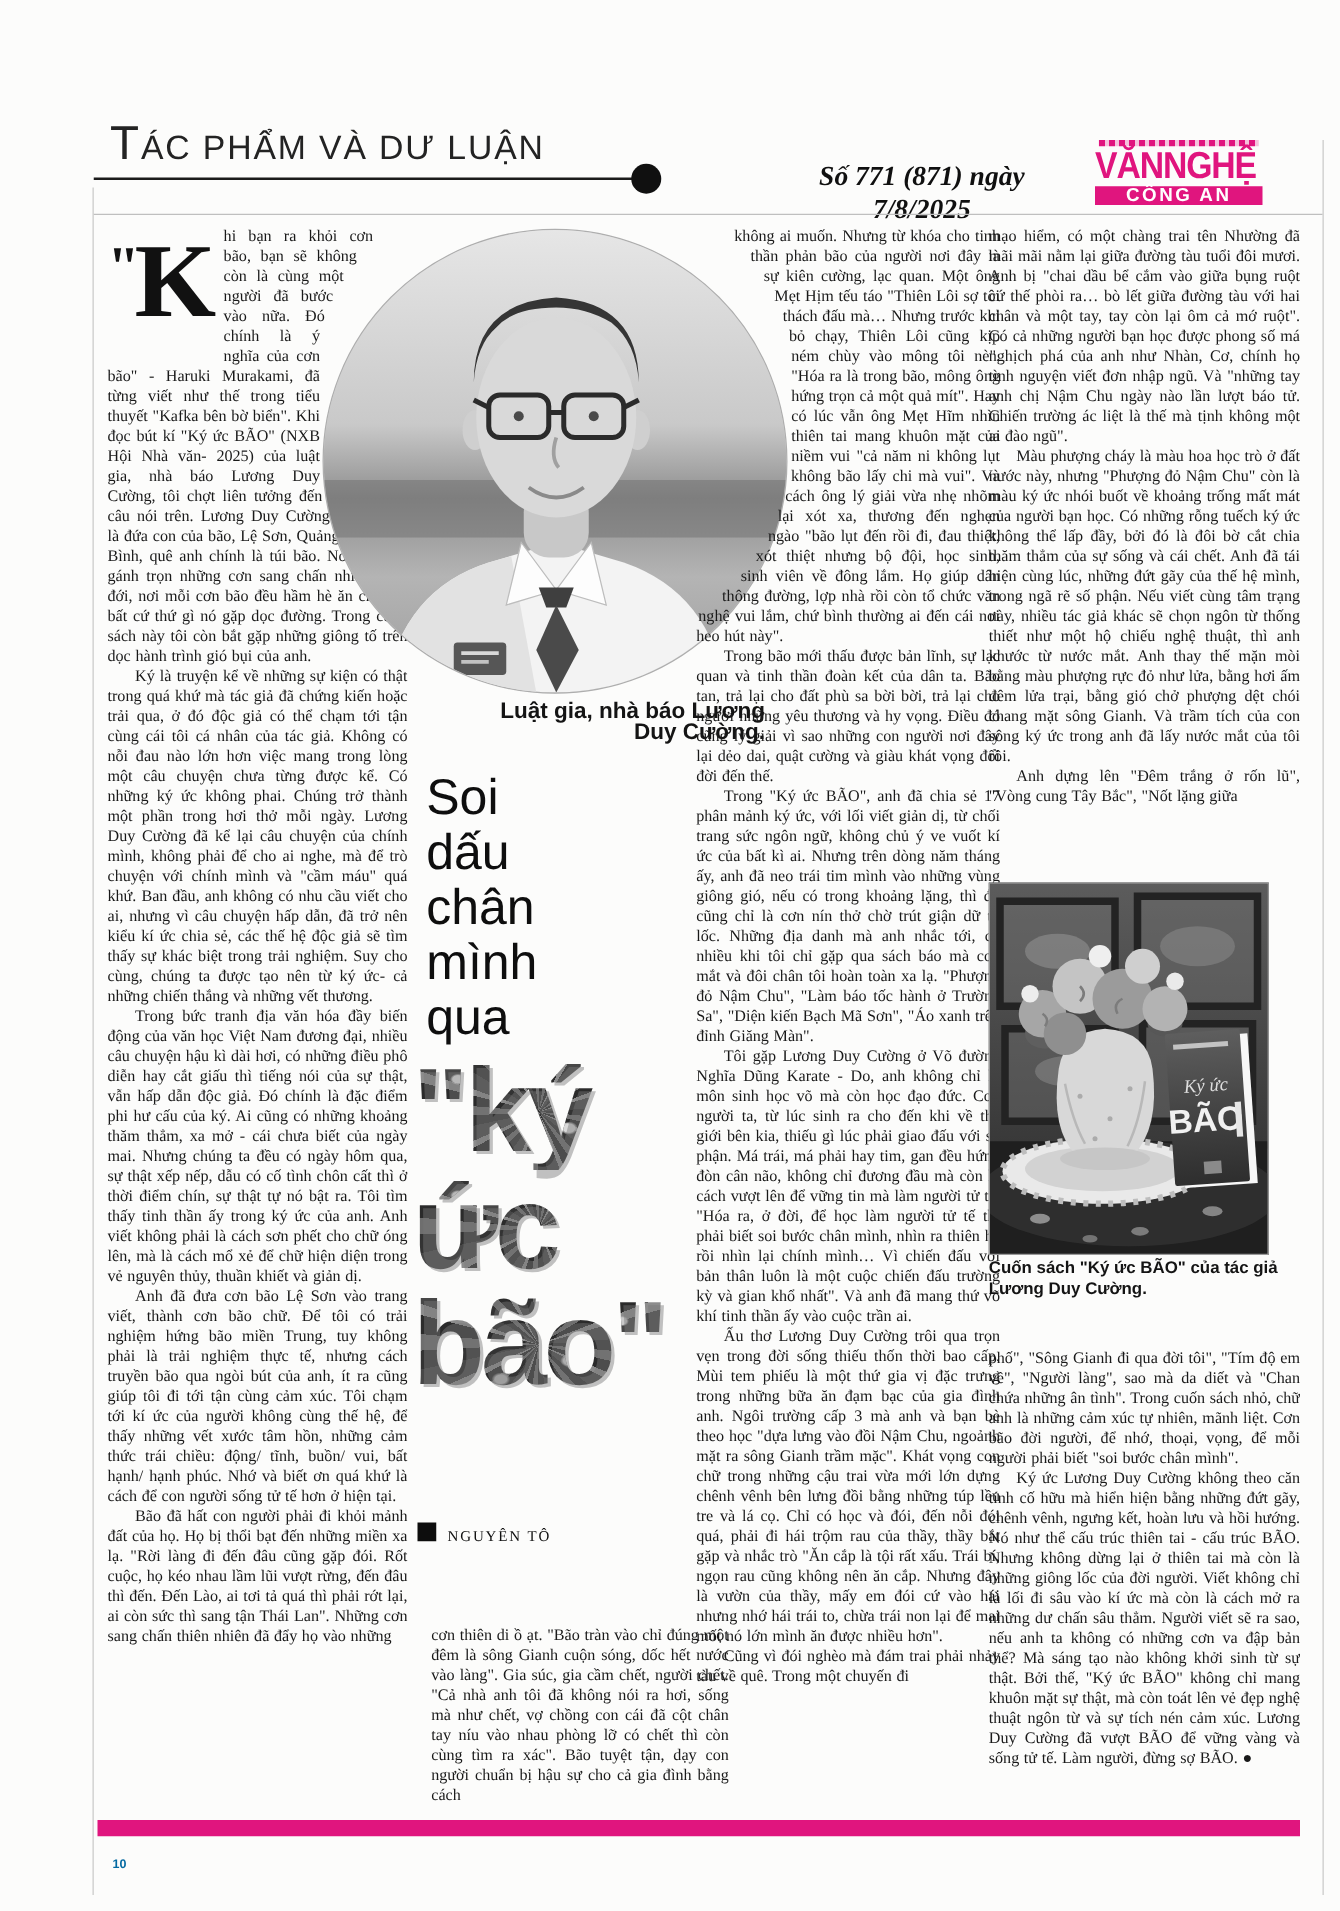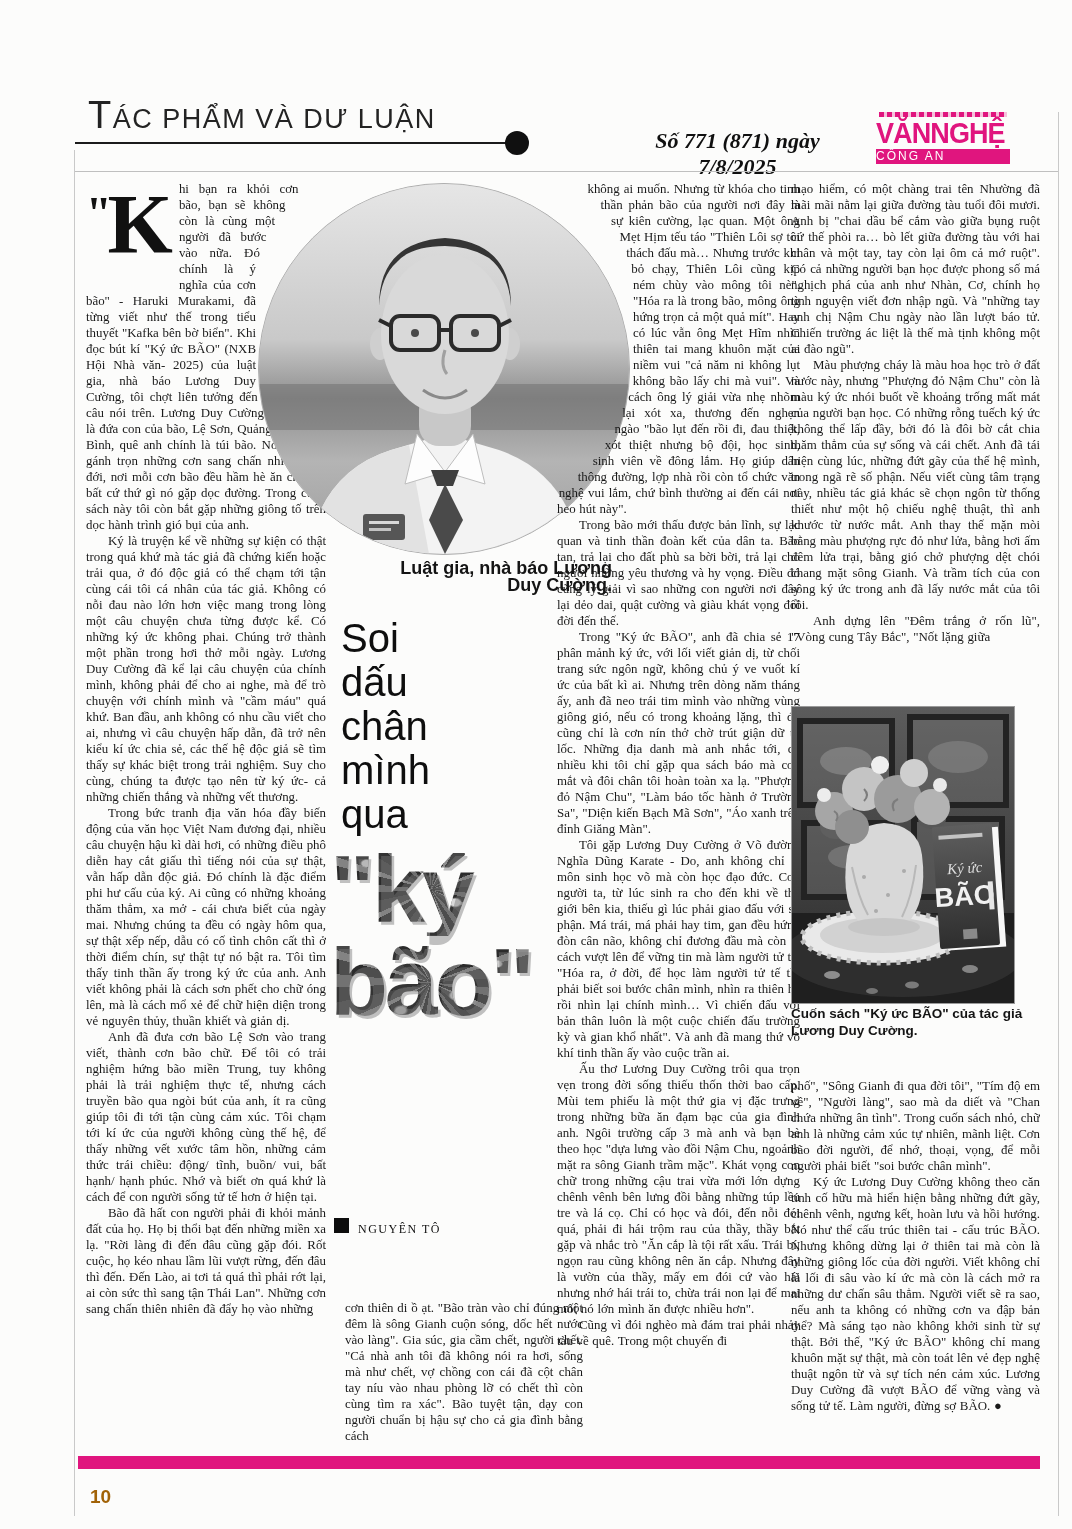--- a/index.html
+++ b/index.html
@@ -17,22 +17,22 @@
   .header-rule{position:absolute;left:75px;top:142px;width:433px;height:2px;background:#1b1b1b;}
   .header-dot{position:absolute;left:505px;top:131px;width:24px;height:24px;border-radius:50%;background:#101010;}
   .issue-info{position:absolute;left:620px;top:128px;width:235px;text-align:center;
               font-style:italic;font-weight:bold;font-size:22px;color:#101010;}
   .header-hairline{position:absolute;left:75px;top:171px;width:983px;height:1px;background:#bfbfbf;}
 
   .logo{position:absolute;left:876px;top:112px;width:134px;}
   .logo-top{height:5px;margin:0 3px 2px 3px;background:repeating-linear-gradient(90deg,#e0157e 0 5px,rgba(224,21,126,.25) 5px 8px);}
   .logo-main{font-family:"Liberation Sans",sans-serif;font-weight:bold;font-size:30px;line-height:28px;
              color:#e0157e;letter-spacing:-1px;transform:scaleX(.9);transform-origin:left;white-space:nowrap;}
-  .logo-band{margin-top:2px;background:#e0157e;color:#fff;text-align:left;height:15px;line-height:15px;
-             font-family:"Liberation Sans",sans-serif;font-weight:normal;font-size:12px;letter-spacing:2px;}
+  .logo-band{margin-top:2px;background:#e0157e;color:#fff;text-align:center;height:15px;line-height:15px;
+             font-family:"Liberation Sans",sans-serif;font-weight:bold;font-size:15px;letter-spacing:2px;}
 
   
   .col{position:absolute;overflow:hidden;}
   .col p{margin:0;font-size:12.9px;line-height:16px;text-align:justify;text-indent:22px;word-spacing:.5px;}
   .col p.cont{text-indent:0;}
   #col1{left:86px;top:181px;width:240px;height:1271px;}
   #col3{left:557px;top:181px;width:243px;height:1271px;}
   #col4a{left:791px;top:181px;width:249px;height:524px;}
   #col4b{left:791px;top:1078px;width:249px;height:376px;}
   #col2b{left:345px;top:1300px;width:238px;height:152px;}
@@ -71,21 +71,21 @@
 
   
   .bookphoto{position:absolute;left:791px;top:706px;width:222px;height:296px;border:1px solid #9a9a9a;
              overflow:hidden;background:#3e3e3e;}
   .book-caption{position:absolute;left:791px;top:1005px;width:249px;text-align:left;
                 font-family:"Liberation Sans",sans-serif;font-weight:bold;font-size:13.5px;line-height:17px;color:#141414;}
 
   
   .footer-bar{position:absolute;left:78px;top:1456px;width:962px;height:13px;background:#e0157e;}
   .page-number{position:absolute;left:90px;top:1486px;font-family:"Liberation Sans",sans-serif;
-               font-weight:bold;font-size:19px;color:#a16207;}
+               font-weight:bold;font-size:10px;color:#0369a1;}
 </style>
 </head>
 <body>
 
 <div class="page">
 
   <div class="edge edge-left"></div>
   <div class="edge edge-right"></div>
 
   <div class="section-title"><span class="initial">T</span><span>ÁC PHẨM VÀ DƯ LUẬN</span></div>
@@ -152,20 +152,21 @@
 
   <div class="title-thin">
     <div>Soi</div>
     <div>dấu</div>
     <div>chân</div>
     <div>mình</div>
     <div>qua</div>
   </div>
   <div class="title-storm">
     <div class="storm-line">"ký</div>
+    <div class="storm-line">ức</div>
     <div class="storm-line">bão"</div>
   </div>
 
   <div class="author"><span class="author-square"></span><span>NGUYÊN TÔ</span></div>
 
   <div class="col" id="col2b">
     <p class="cont">cơn thiên di ồ ạt. "Bão tràn vào chỉ đúng một đêm là sông Gianh cuộn sóng, dốc hết nước vào làng". Gia súc, gia cầm chết, người chết. "Cả nhà anh tôi đã không nói ra hơi, sống mà như chết, vợ chồng con cái đã cột chân tay níu vào nhau phòng lỡ có chết thì còn cùng tìm ra xác". Bão tuyệt tận, dạy con người chuẩn bị hậu sự cho cả gia đình bằng cách</p>
   </div>
 
   <div class="col" id="col3">

